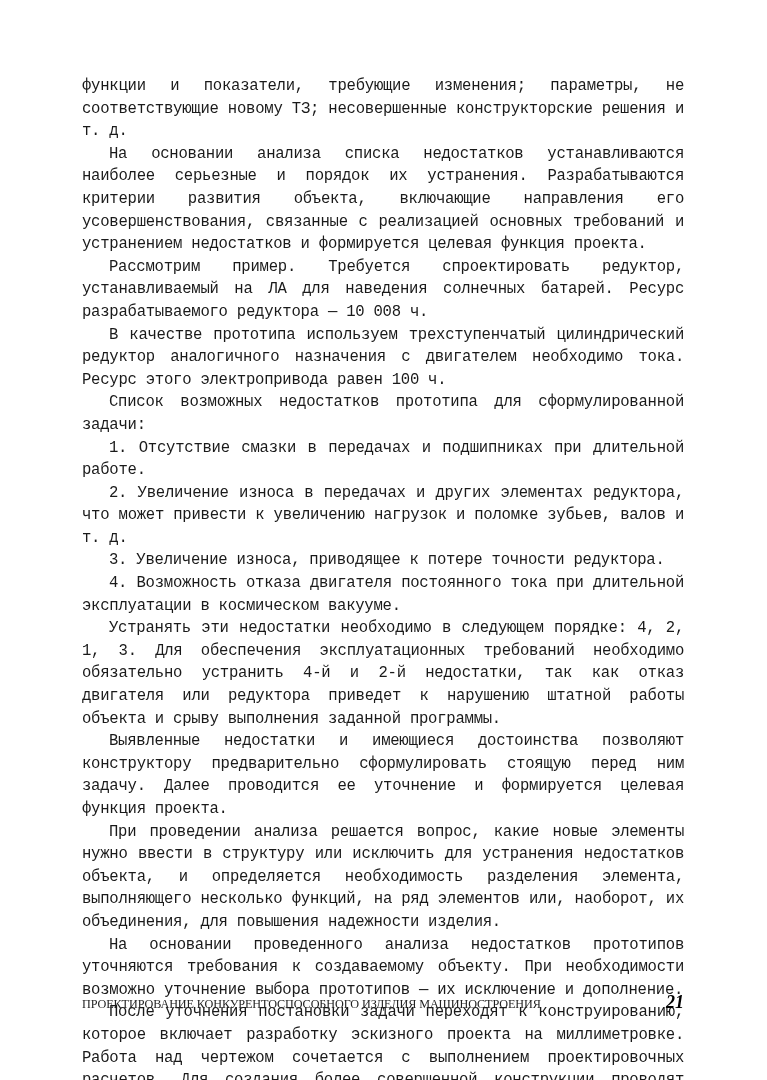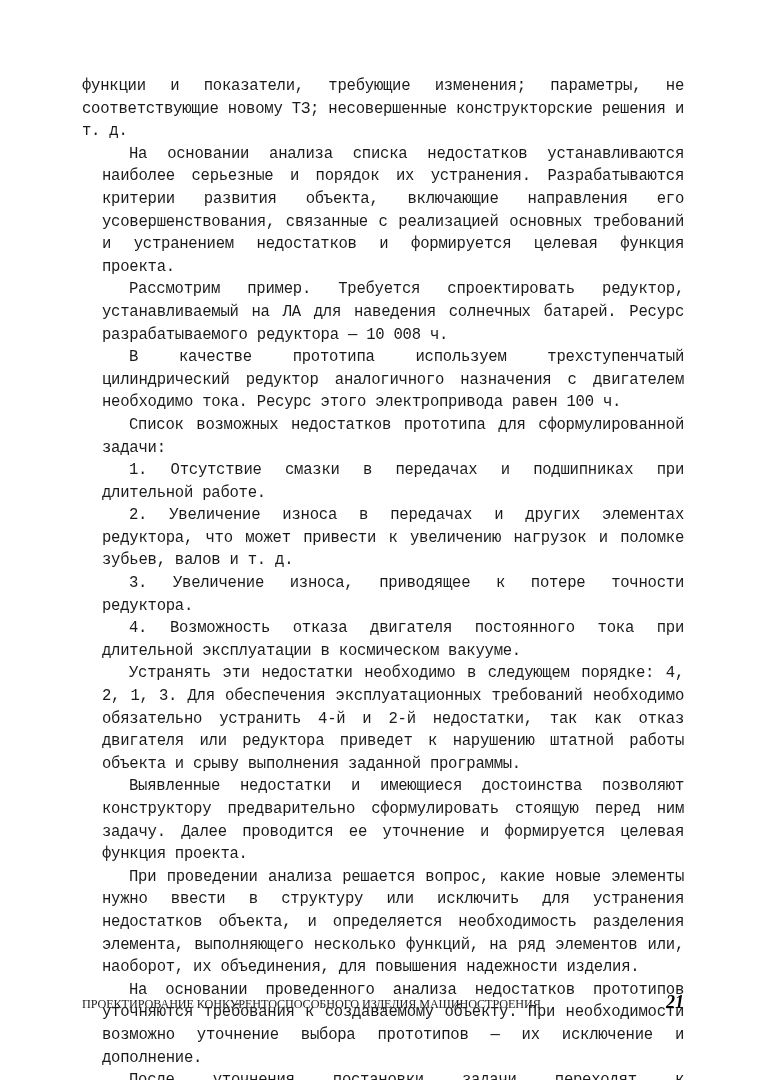--- a/index.html
+++ b/index.html
@@ -26,21 +26,20 @@
     }
     .page-body p {
       margin: 0;
       text-align: justify;
       text-indent: 0;
       hyphens: manual;
       font-family: Liberation Mono, monospace;
     }
     .page-body p.indent {
       text-indent: 27px;
-      margin-left: 20px;
     }
     .footer {
       position: absolute;
       left: 82px;
       top: 992px;
       width: 602px;
       display: flex;
       justify-content: space-between;
       align-items: baseline;
       font-family: "Liberation Serif", "DejaVu Serif", serif;

